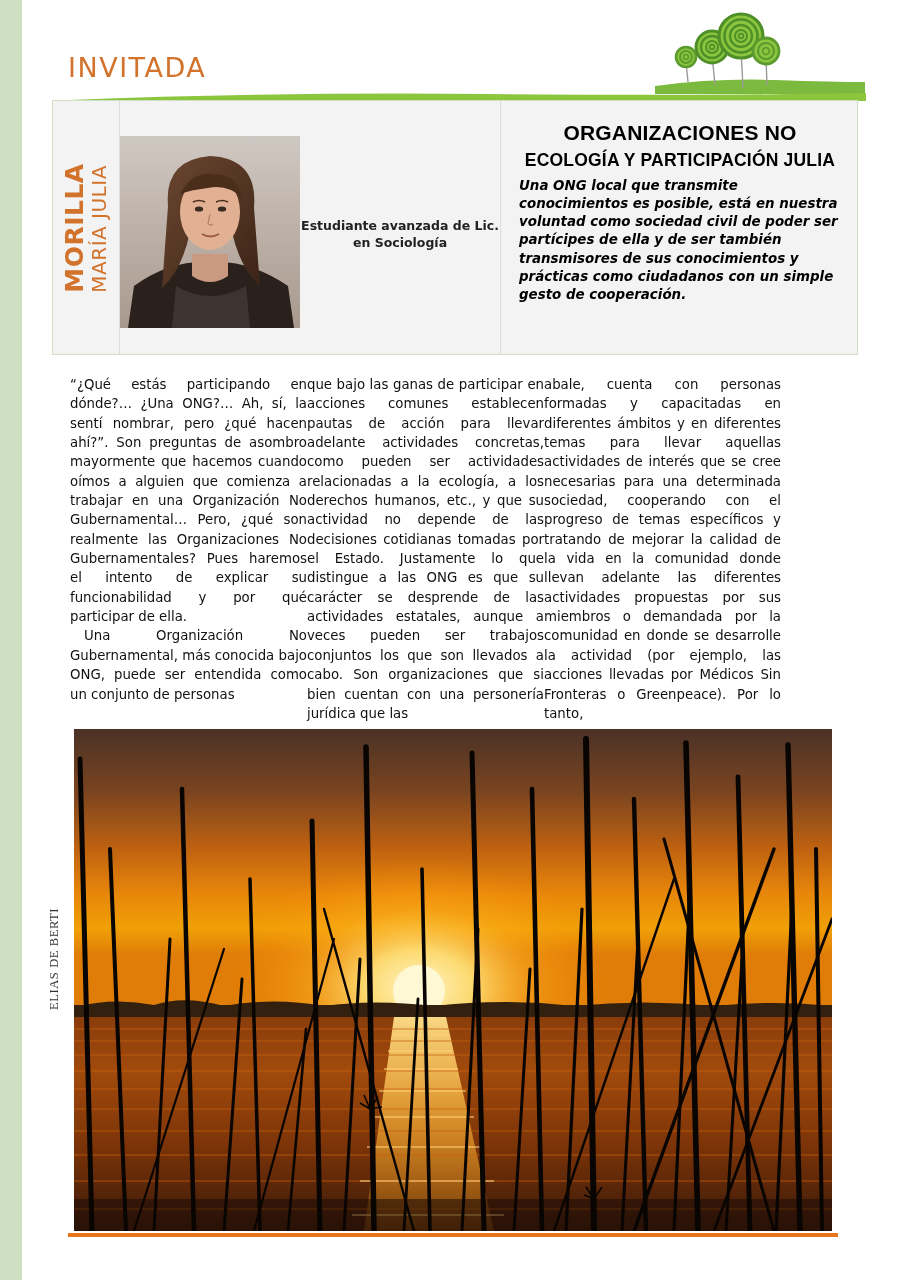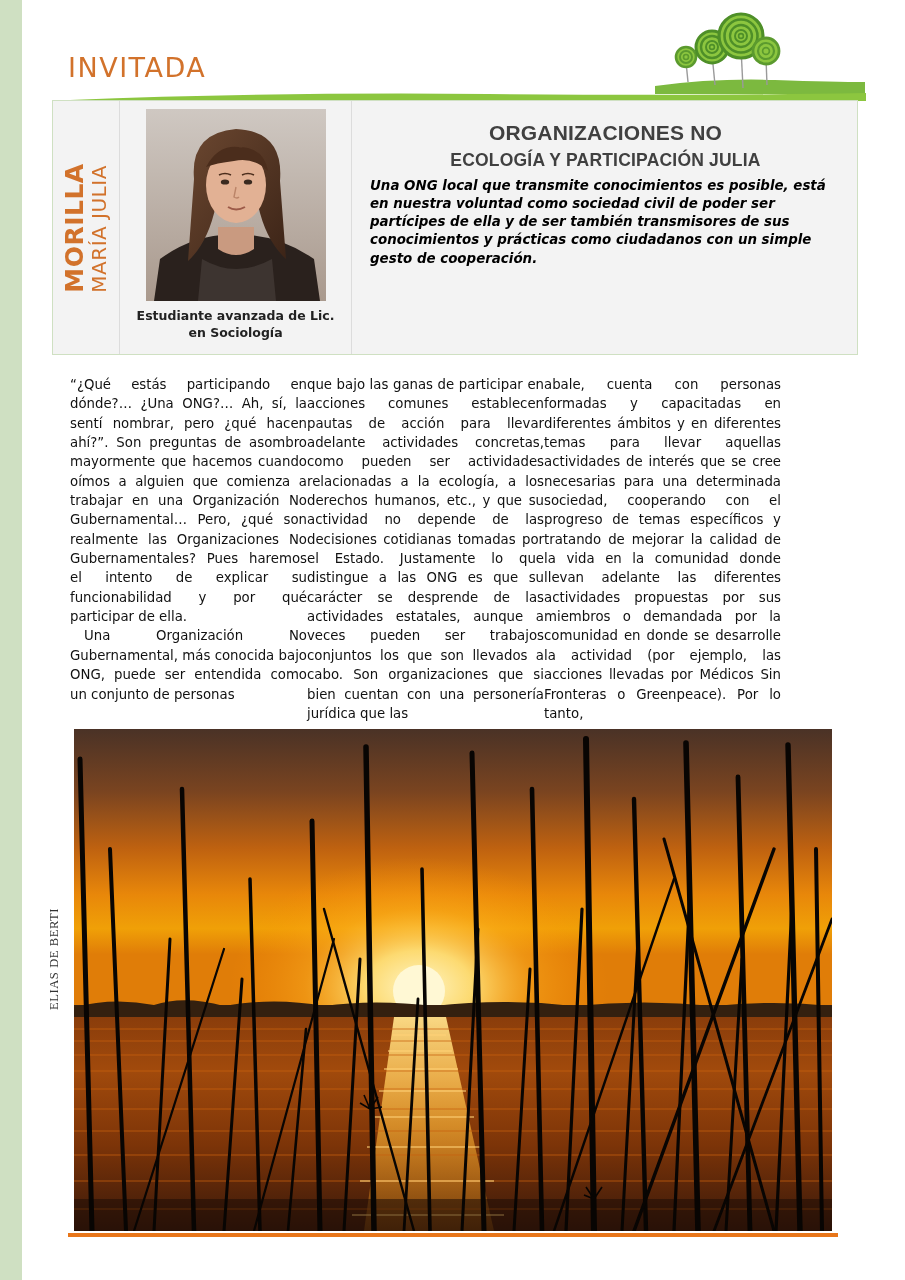--- a/index.html
+++ b/index.html
@@ -102,21 +102,21 @@
     font-weight: normal;
     color: #d2722b;
     letter-spacing: 0.5px;
     line-height: 1.1;
   }
   .feature-photo-col {
     flex: 0 0 232px;
     background: #f3f3f3;
     border-right: 1px solid #dcdcdc;
     display: flex;
-    flex-direction: column;
+    flex-direction: row;
     align-items: center;
     padding-top: 8px;
     box-sizing: border-box;
   }
   .portrait {
     width: 180px;
     height: 192px;
     border: 0;
     background: #a98d7a;
     position: relative;
@@ -133,21 +133,21 @@
     width: 200px;
     font-family: "DejaVu Sans", sans-serif;
   }
   .feature-text {
     flex: 1 1 auto;
     padding: 18px 16px 10px 18px;
     box-sizing: border-box;
   }
   .feature-title {
     text-align: center;
-    color: #404040;
+    color: #000000;
     font-weight: bold;
     font-family: "Liberation Sans", sans-serif;
   }
   .feature-title .l1,
   .feature-title .l2 {
     font-size: 21px;
     line-height: 1.33;
     display: block;
     letter-spacing: 0.2px;
   }

